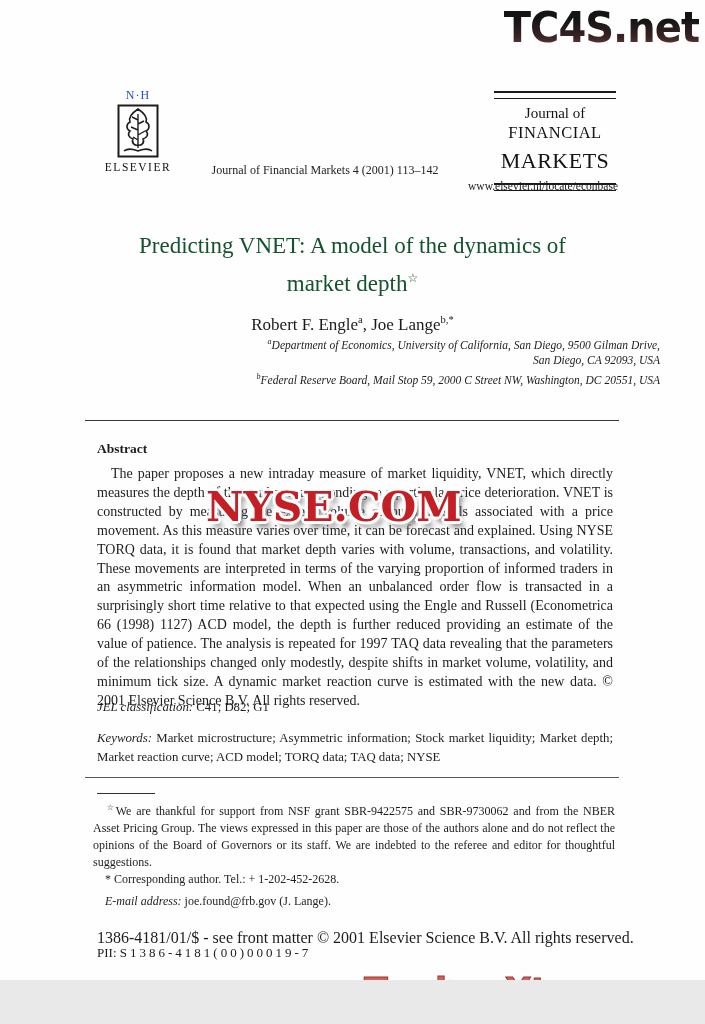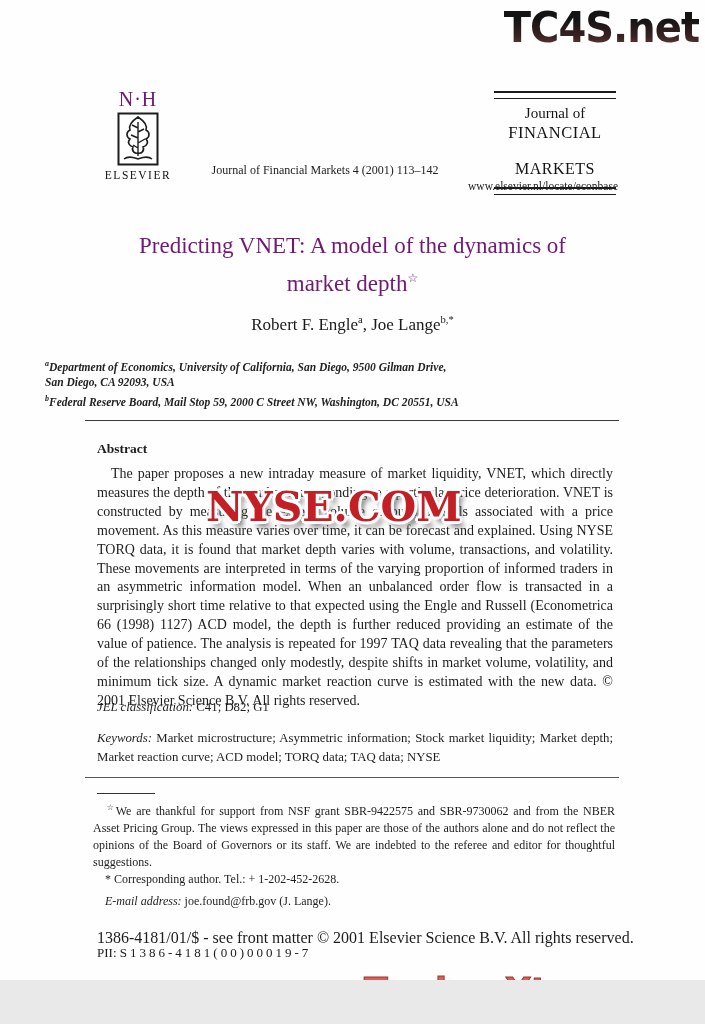--- a/index.html
+++ b/index.html
@@ -33,39 +33,39 @@
     font-size:35px; letter-spacing:-1px; white-space:nowrap;
     color:#d2625a; -webkit-text-stroke:1px #9c352f;
     text-shadow:
       -3px -3px 0 #fff, 3px -3px 0 #fff, -3px 3px 0 #fff, 3px 3px 0 #fff,
       -4px 0 0 #fff, 4px 0 0 #fff, 0 -4px 0 #fff, 0 4px 0 #fff,
       5px 6px 4px rgba(120,120,120,.8);
     margin-left: 30px;
   }
   
   .els-logo{position:absolute; left:103px; top:88px; width:70px; text-align:center;}
-  .els-nh{font-size:20px; letter-spacing:1px; color:#701a75;}
+  .els-nh{font-size:12px; letter-spacing:1px; color:#1d4ed8;}
   .els-tree{display:block; margin:1px auto 0 auto;}
   .els-name{font-size:11.5px; letter-spacing:1.5px; margin-top:3px; color:#111;}
   .citation{position:absolute; left:150px; top:163px; width:350px; text-align:center; font-size:12px; color:#222;}
   .jbox{position:absolute; left:494px; top:91px; width:122px;}
   .jbox .double-rule{height:5px; border-top:2.5px solid #1a1a1a; border-bottom:1.5px solid #1a1a1a;}
   .jbox-inner{text-align:center; padding:6px 0 9px 0; color:#141414;}
   .jl1{font-size:15px;}
   .jl2{font-size:16.5px; letter-spacing:.5px; margin-top:1px;}
-  .jl3{font-size:16px; letter-spacing:.5px; margin-top:17px;}
+  .jl3{font-size:22px; letter-spacing:.5px; margin-top:5px;}
   .website{position:absolute; right:87px; top:180px; font-size:11.5px; color:#222;}
   
   .title{position:absolute; left:45px; top:230px; width:615px; text-align:center;
-         font-size:23px; line-height:32px; color:#701a75;}
+         font-size:23px; line-height:32px; color:#14532d;}
   .title sup{font-size:12px;}
   .authors{position:absolute; left:45px; top:314px; width:615px; text-align:center; font-size:17px; color:#1a1a1a;}
   .authors sup{font-size:10.5px;}
-  .affils{position:absolute; left:45px; top:356px; width:615px; text-align:left;
-          font-style:italic; font-size:11.5px; line-height:15.5px; color:#222;font-weight:bold;}
+  .affils{position:absolute; left:45px; top:334px; width:615px; text-align:right;
+          font-style:italic; font-size:11.5px; line-height:15.5px; color:#222;}
   .affils sup{font-size:8px; font-style:italic;}
   
   .rule-top{position:absolute; left:85px; top:420px; width:534px; border-top:1.3px solid #3a3a3a;}
   .rule-mid{position:absolute; left:85px; top:777px; width:534px; border-top:1.3px solid #555;}
   .rule-foot{position:absolute; left:97px; top:793px; width:58px; border-top:1.3px solid #333;}
   
   .abs-head{position:absolute; left:97px; top:441px; font-weight:bold; font-size:13.5px;}
   .abs-body{position:absolute; left:97px; top:465px; width:516px;
             font-size:14px; line-height:18.9px; text-align:justify; color:#1c1c1c;}
   .abs-body .indent{display:inline-block; width:14px;}

